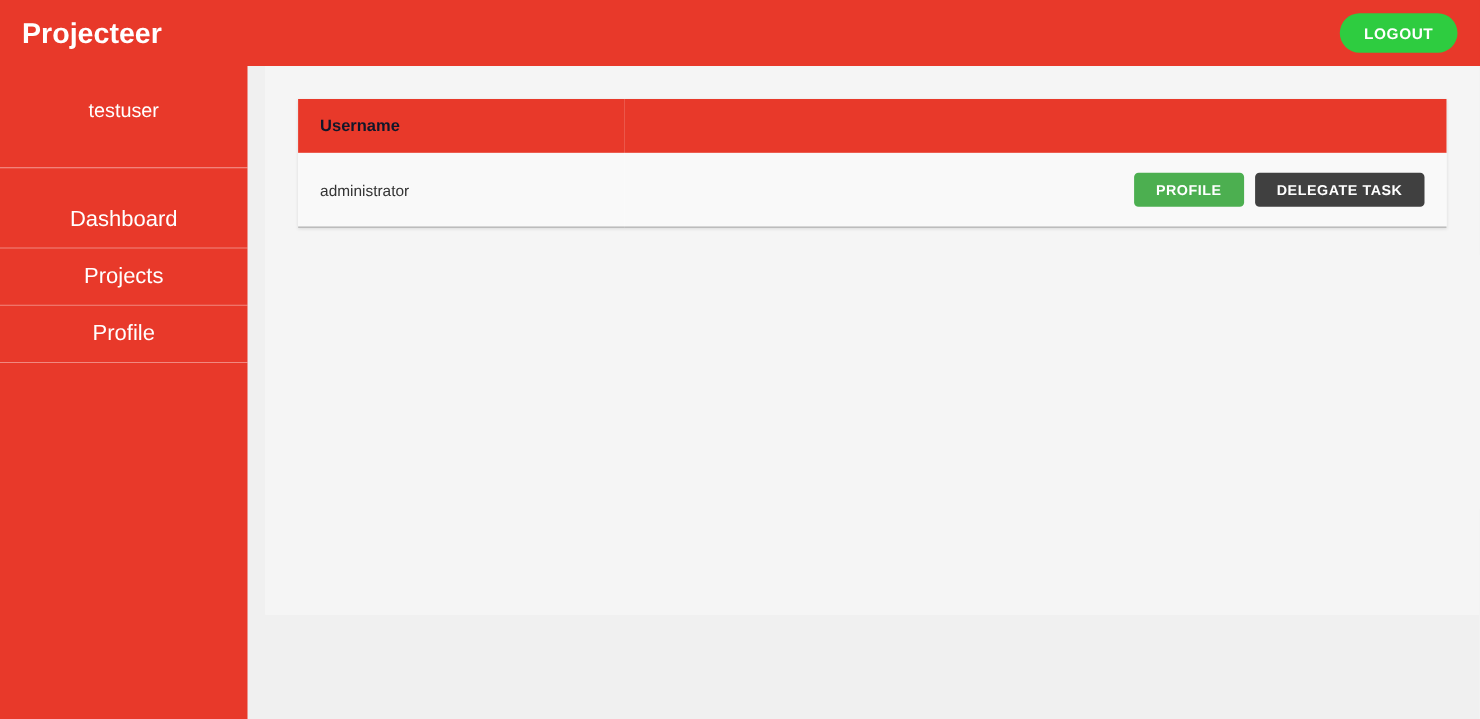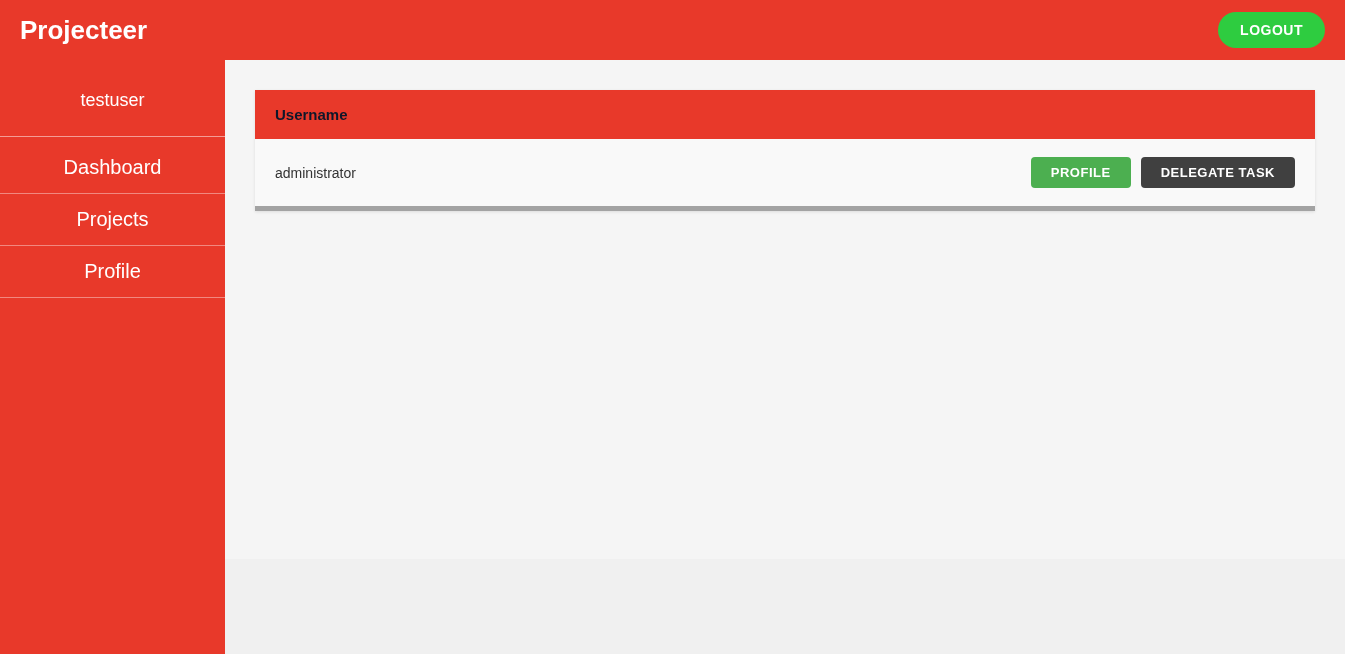--- a/index.html
+++ b/index.html
@@ -1,18 +1,19 @@
 <!DOCTYPE html>
 <html><head>
   <meta charset="utf-8">
   <style>
     * {
       margin: 0;
       padding: 0;
       box-sizing: border-box;
+      gap: 16px;
     }
 
     body {
       font-family: Arial, sans-serif;
       background-color: #f0f0f0;
       height: 654px;
       width: 1345px;
       overflow: hidden;
     }
 
@@ -122,21 +123,21 @@
 
     .users-table thead th {
       color: #0f172a;
       font-weight: bold;
       padding: 16px 20px;
       text-align: left;
       font-size: 15px;
     }
 
     .users-table tbody tr {
-      border-bottom: 5px solid #a3a3a3;
+      border-bottom: 1px solid #a3a3a3;
     }
 
     .users-table tbody tr:nth-child(odd) {
       background-color: #f9f9f9;
     }
 
     .users-table tbody tr:nth-child(even) {
       background-color: #ffffff;
     }
 

